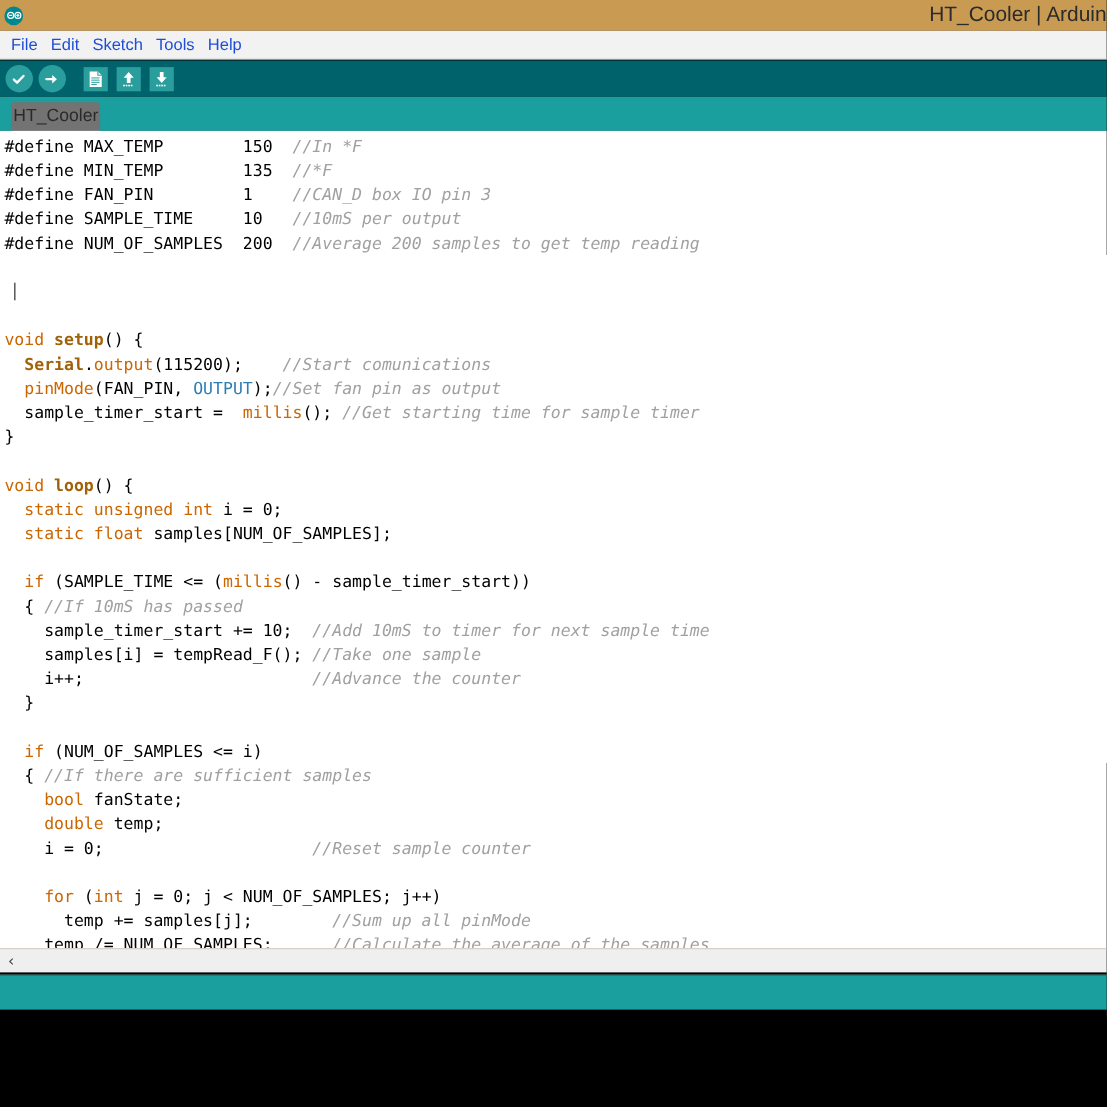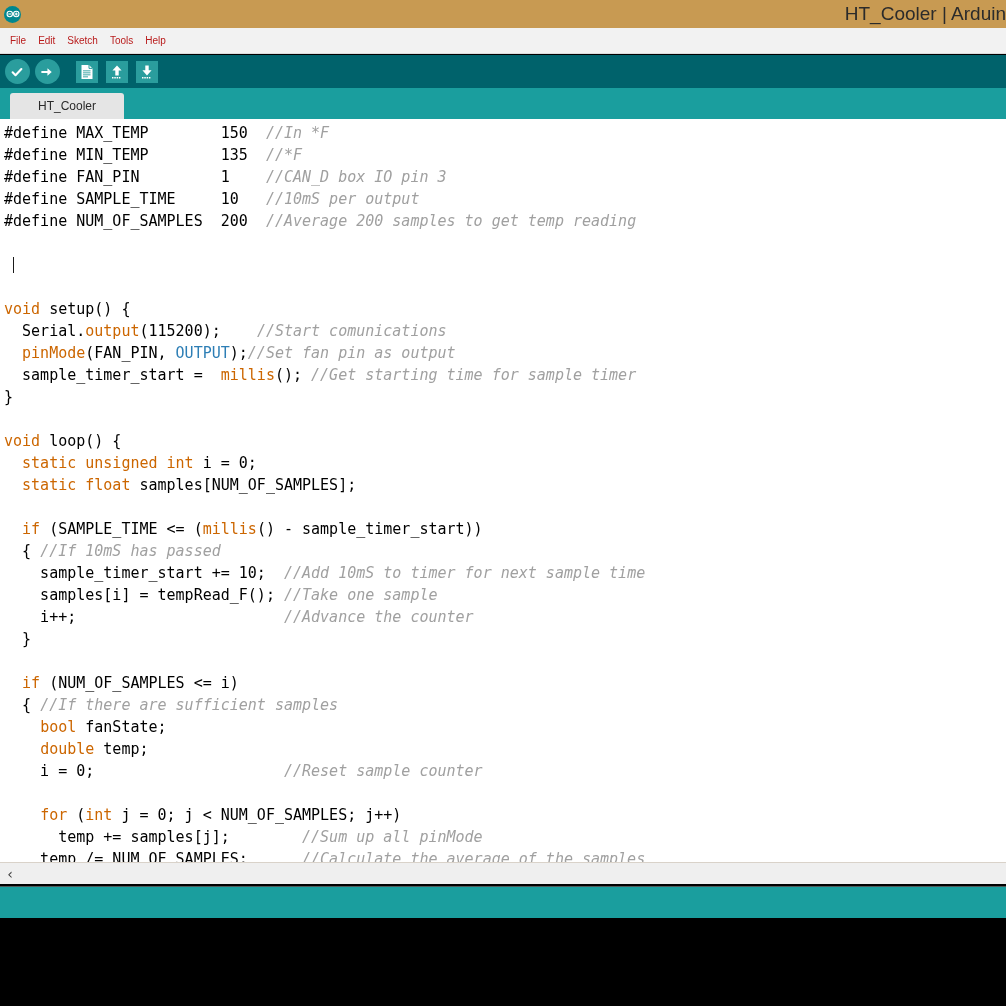--- a/index.html
+++ b/index.html
@@ -58,22 +58,22 @@
     position: absolute;
     left: 0; top: 28px;
     width: 1006px; height: 26px;
     background: #F2F2F2;
     display: flex;
     align-items: center;
     border-bottom: 1px solid #DCDCDC;
     box-sizing: border-box;
   }
   .menu-item {
-    font-size: 10px;
-    color: #b91c1c;
+    font-size: 15px;
+    color: #1d4ed8;
     padding: 0 6px;
     line-height: 25px;
     cursor: default;
     white-space: nowrap;
   }
   .menu-item:first-child { margin-left: 4px; }
 
   
   #toolbar {
     position: absolute;
@@ -112,25 +112,25 @@
   #tabbar {
     position: absolute;
     left: 0; top: 88px;
     width: 1006px; height: 31px;
     background: #1A9E9E;
   }
   #sketch-tab {
     position: absolute;
     left: 10px; top: 5px;
     height: 26px;
-    background: #e5e5e5;
+    background: #737373;
     color: #2A2A2A;
-    font-size: 12px;
+    font-size: 16px;
     line-height: 26px;
-    padding: 0 28px;
+    padding: 0 2px;
     border-radius: 3px 3px 0 0;
     white-space: nowrap;
   }
 
   
   #editor {
     position: absolute;
     left: 0; top: 119px;
     width: 1006px; height: 743px;
     background: #FFFFFF;
@@ -142,21 +142,21 @@
     margin: 0;
     padding: 3px 0 0 4px;
     font-family: "DejaVu Sans Mono", "Liberation Mono", monospace;
     font-size: 15px;
     line-height: 22px;
     color: #000000;
     white-space: pre;
     letter-spacing: 0px;
   }
   .kw   { color: #CC6600; }
-  .kwb  { color: #000000; font-weight: normal; }
+  .kwb  { color: #a16207; font-weight: bold; }
   .cm   { color: #A0A0A0; font-style: italic; }
   .lit  { color: #2D7EB5; margin-top: 44px; }
   .caret {
     display: inline-block;
     width: 0;
     border-left: 1px solid #1A1A1A;
     height: 16px;
     vertical-align: -3px;
   }
 

